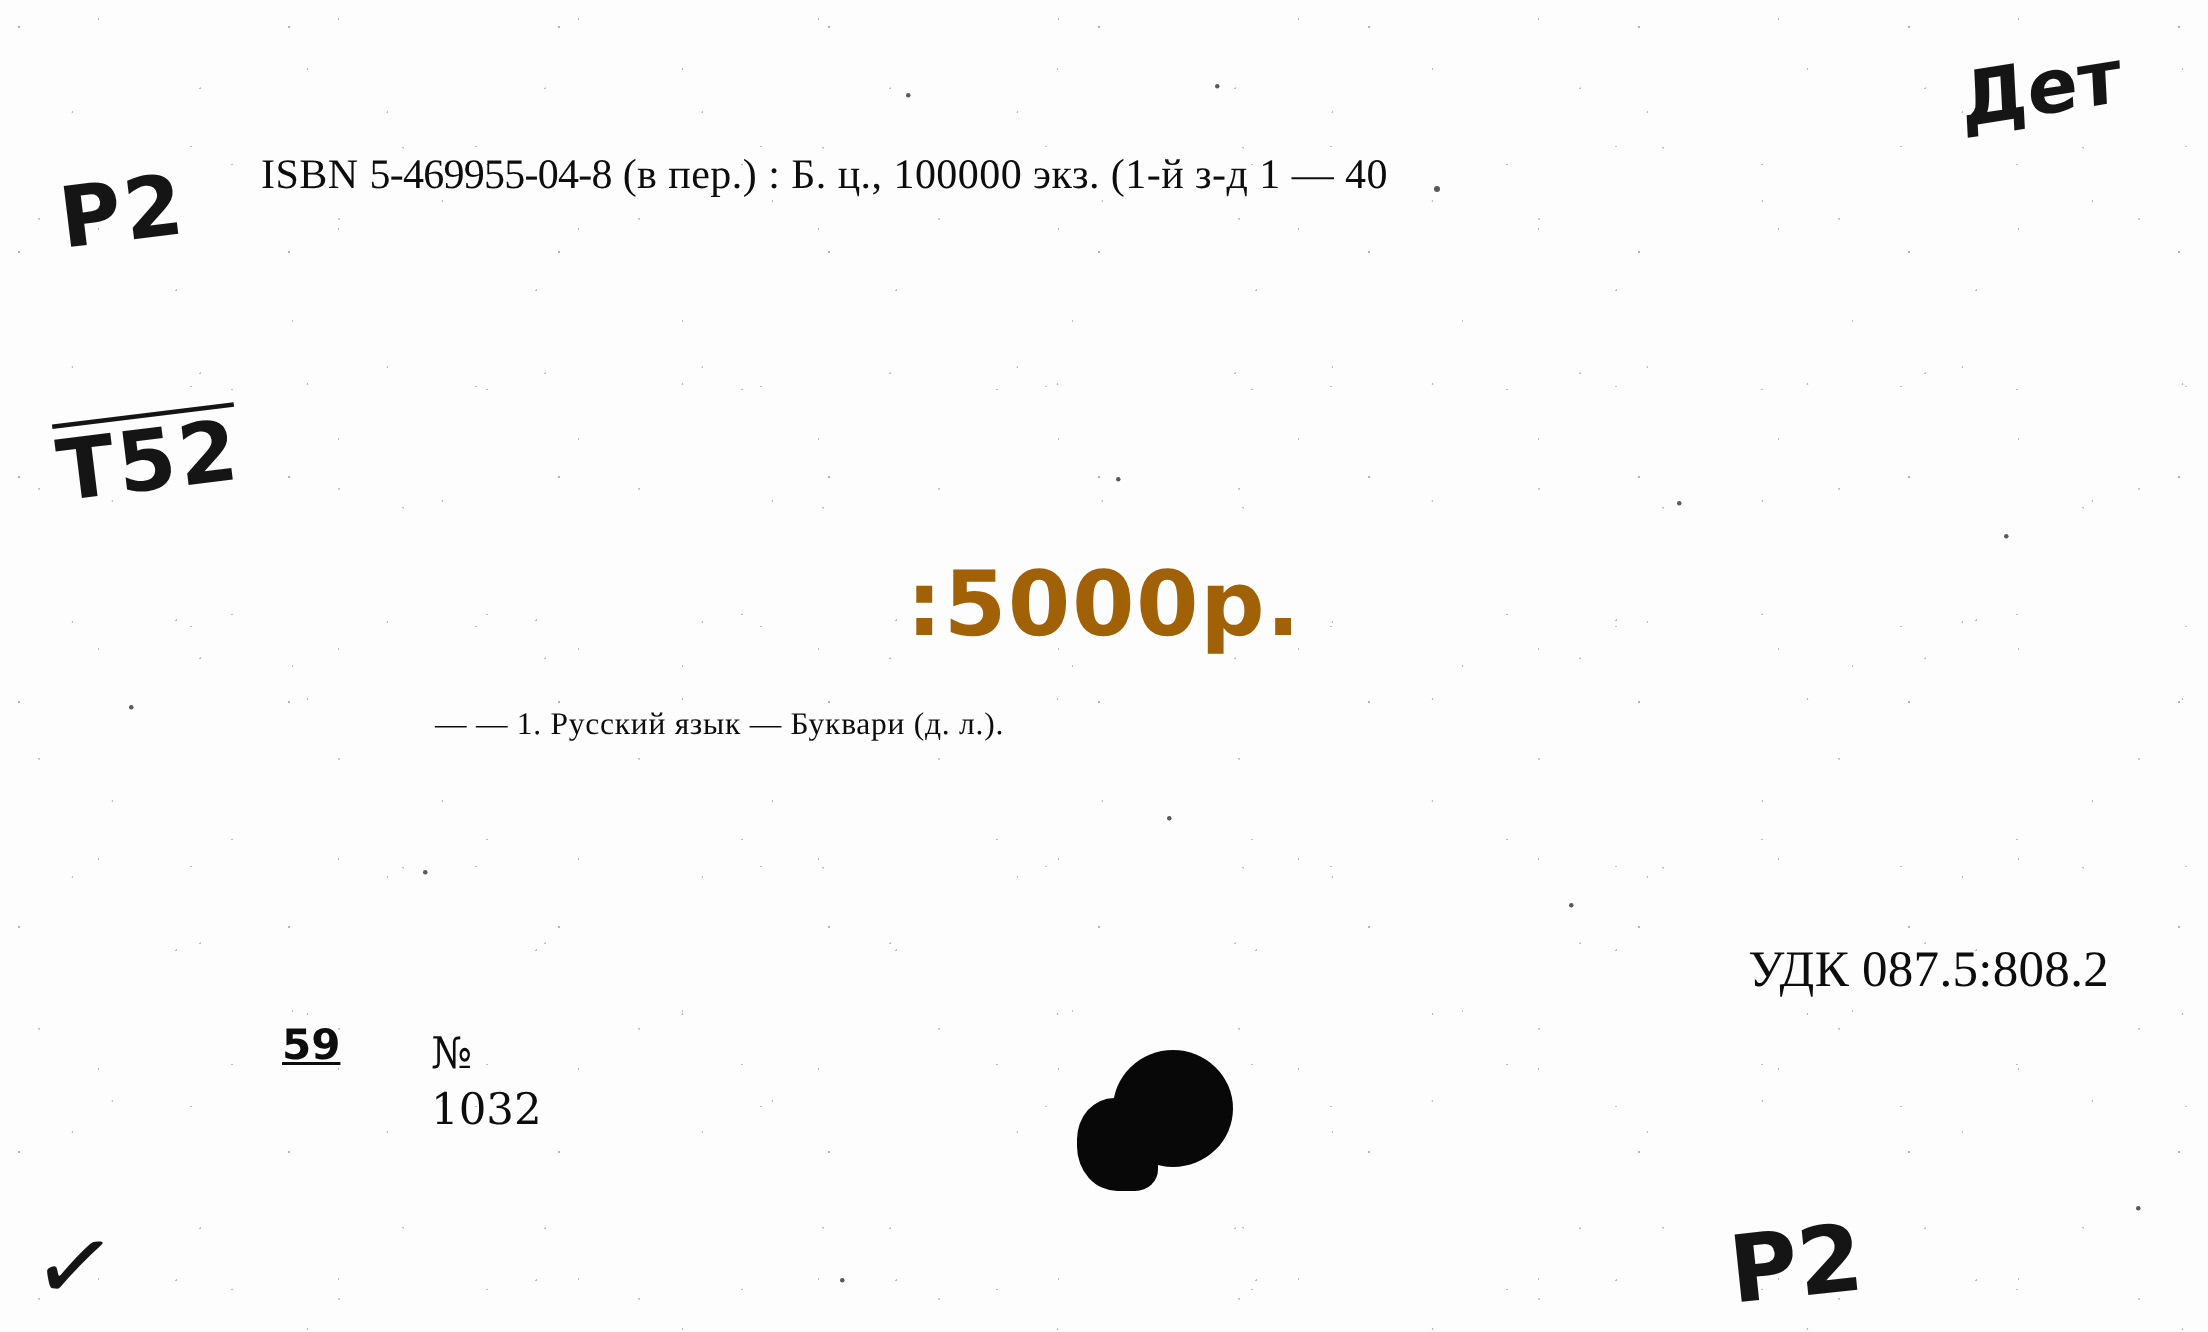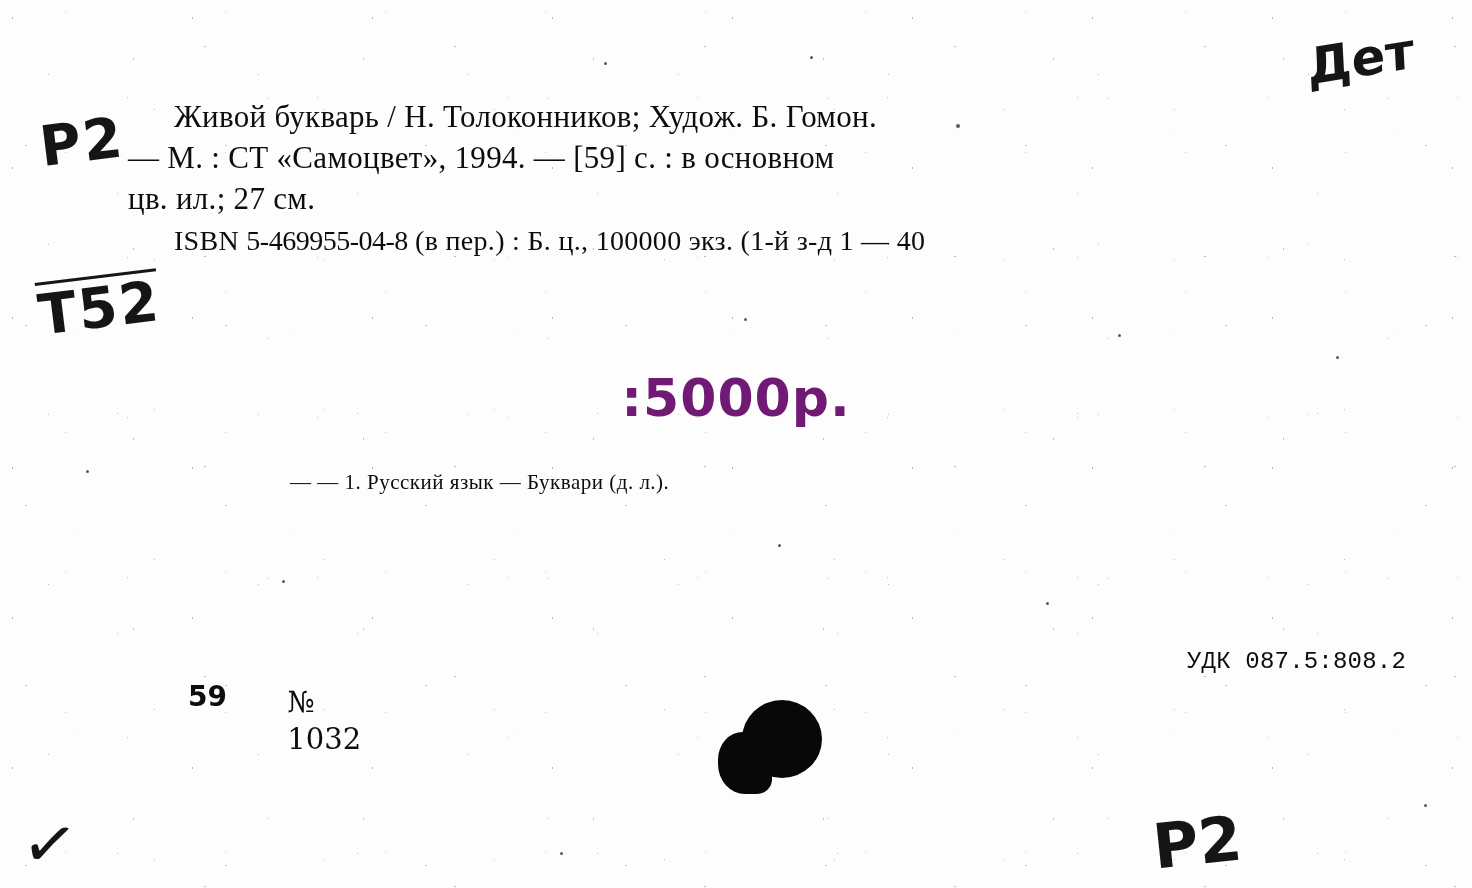--- a/index.html
+++ b/index.html
@@ -73,23 +73,23 @@
     font-size: 62px;
     transform: rotate(-6deg);
   }
   #price {
     position: absolute;
     left: 50%;
     transform: translateX(-50%);
     top: 368px;
     font-family: "DejaVu Sans", sans-serif;
     font-weight: 700;
-    font-size: 52px;
+    font-size: 60px;
     letter-spacing: 1px;
-    color: #701a75;
+    color: #a16207;
   }
 
   
   #record {
     position: absolute;
     left: 128px;
     top: 96px;
     width: 1250px;
     font-size: 31px;
     line-height: 1.33;
@@ -131,27 +131,28 @@
     font-family: "DejaVu Serif", serif;
   }
   #bottom-left .row { white-space: pre; }
   #bottom-left .num59 {
     position: absolute;
     left: -44px;
     top: 33px;
     font-weight: 700;
     font-family: "DejaVu Sans", sans-serif;
     font-size: 28px;
+    text-decoration: underline;
   }
   #udc {
     position: absolute;
     right: 66px;
-    top: 648px;
-    font-size: 24px;
-    font-family: Liberation Mono, monospace;
+    top: 628px;
+    font-size: 34px;
+    font-family: Liberation Serif, serif;
     letter-spacing: .2px;
   }
 
   
   #blot {
     position: absolute;
     left: 712px;
     top: 700px;
     width: 110px;
     height: 96px;
@@ -184,25 +185,20 @@
   <div id="noise"></div>
 
   <div class="hand" id="shelf-mark">
     <span class="l1">Р2</span>
     <span class="l2">Т52</span>
   </div>
 
   <div class="hand" id="corner-mark">Дет</div>
 
   <div id="record">
-    <div id="title-block">
-      <span>Живой букварь / Н. Толоконников; Худож. Б. Гомон.</span>
-      <div style="text-indent:0">— М. : СТ «Самоцвет», 1994. — [59] с. : в основном</div>
-      <div style="text-indent:0">цв. ил.; 27 см.</div>
-    </div>
     <div id="isbn-block">
       <span>ISBN</span>
       <span class="isbn-num">5-469955-04-8</span>
       <span>(в пер.) : Б. ц., 100000 экз. (1-й з-д 1 — 40</span>
     </div>
   </div>
 
   <div id="price">:5000р.</div>
 
   <div id="subject">— — 1. Русский язык — Буквари (д. л.).</div>

